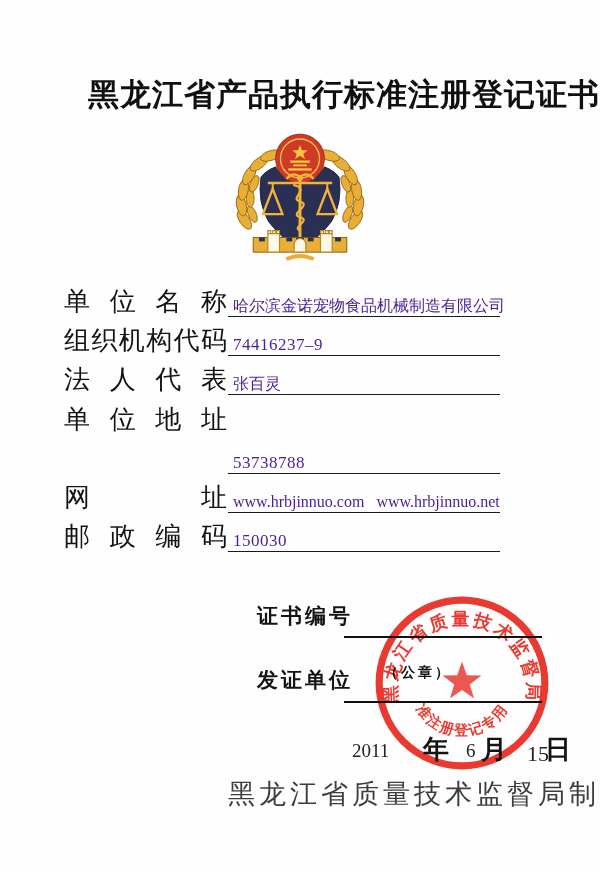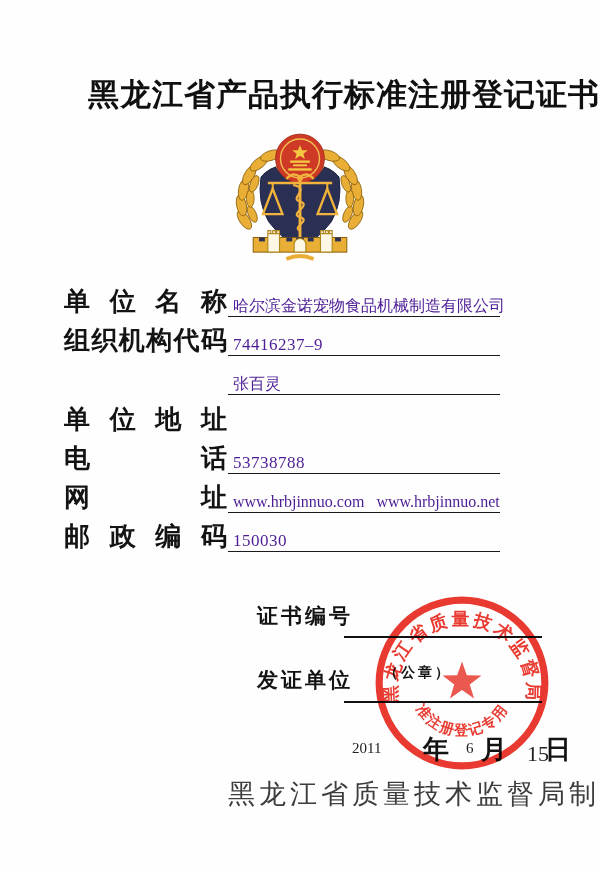--- a/index.html
+++ b/index.html
@@ -8,21 +8,21 @@
     overflow:hidden;font-family:"Liberation Serif", serif;color:#151515;
   }
   .doc-title{
     position:absolute;top:74px;left:0;width:600px;text-align:center;
     font-family:"Liberation Serif", serif;font-weight:700;font-size:31px;
     letter-spacing:1px;white-space:nowrap;color:#101010;margin-left:44px;
   }
   
   .field-label{
     position:absolute;left:64px;width:163px;height:30px;
-    font-family:"Liberation Sans", sans-serif;font-weight:700;font-size:26px;
+    font-family:"Liberation Sans", sans-serif;font-weight:400;font-size:26px;
     line-height:30px;color:#131313;
     text-align:justify;text-align-last:justify;text-justify:inter-character;
   }
   .field-line{
     position:absolute;left:228px;width:272px;height:28px;
     border-bottom:1.5px solid #1a1a1a;
   }
   .field-value{
     position:absolute;left:5px;bottom:1px;
     font-family:"Liberation Serif", serif;font-size:16px;line-height:18px;
@@ -38,21 +38,21 @@
   .cert-line{
     position:absolute;left:344px;width:198px;height:24px;
     border-bottom:2px solid #111;
   }
   .issuer-value{
     position:absolute;left:384px;top:664px;
     font-family:"Liberation Sans", sans-serif;font-weight:700;font-size:14px;
     letter-spacing:3px;color:#131313;white-space:nowrap;
   }
   
-  .date-num{position:absolute;font-family:"Liberation Serif", serif;font-size:15px;color:#222;}
+  .date-num{position:absolute;font-family:"Liberation Serif", serif;font-size:19px;color:#222;}
   .date-unit{position:absolute;font-family:"Liberation Sans", sans-serif;font-weight:700;font-size:26px;color:#131313;}
   .doc-footer{
     position:absolute;top:776px;left:0;width:600px;text-align:right;
     font-family:"Liberation Serif", serif;font-size:27px;letter-spacing:4px;
     color:#3d3d3d;white-space:nowrap;
   }
   #emblem{position:absolute;left:222px;top:130px;}
   #seal{position:absolute;left:372px;top:596px;mix-blend-mode:multiply;opacity:0.92;}
 </style>
 </head>
@@ -130,27 +130,27 @@
   <div class="field-label" style="top:286px">单位名称</div>
   <div class="field-line" style="top:288px">
     <span class="field-value">哈尔滨金诺宠物食品机械制造有限公司</span>
   </div>
 
   <div class="field-label" style="top:325px">组织机构代码</div>
   <div class="field-line" style="top:327px">
     <span class="field-value num-value">74416237–9</span>
   </div>
 
+  <div class="field-label" style="top:364px">法人代表</div>
   <div class="field-line" style="top:366px">
     <span class="field-value">张百灵</span>
   </div>
 
   <div class="field-label" style="top:404px">单位地址</div>
 
-  <div class="field-label" style="top:443px">电话</div>
   <div class="field-line" style="top:445px">
     <span class="field-value num-value">53738788</span>
   </div>
 
   <div class="field-label" style="top:482px">网址</div>
   <div class="field-line" style="top:484px">
     <span class="field-value">www.hrbjinnuo.com   www.hrbjinnuo.net</span>
   </div>
 
   <div class="field-label" style="top:521px">邮政编码</div>

